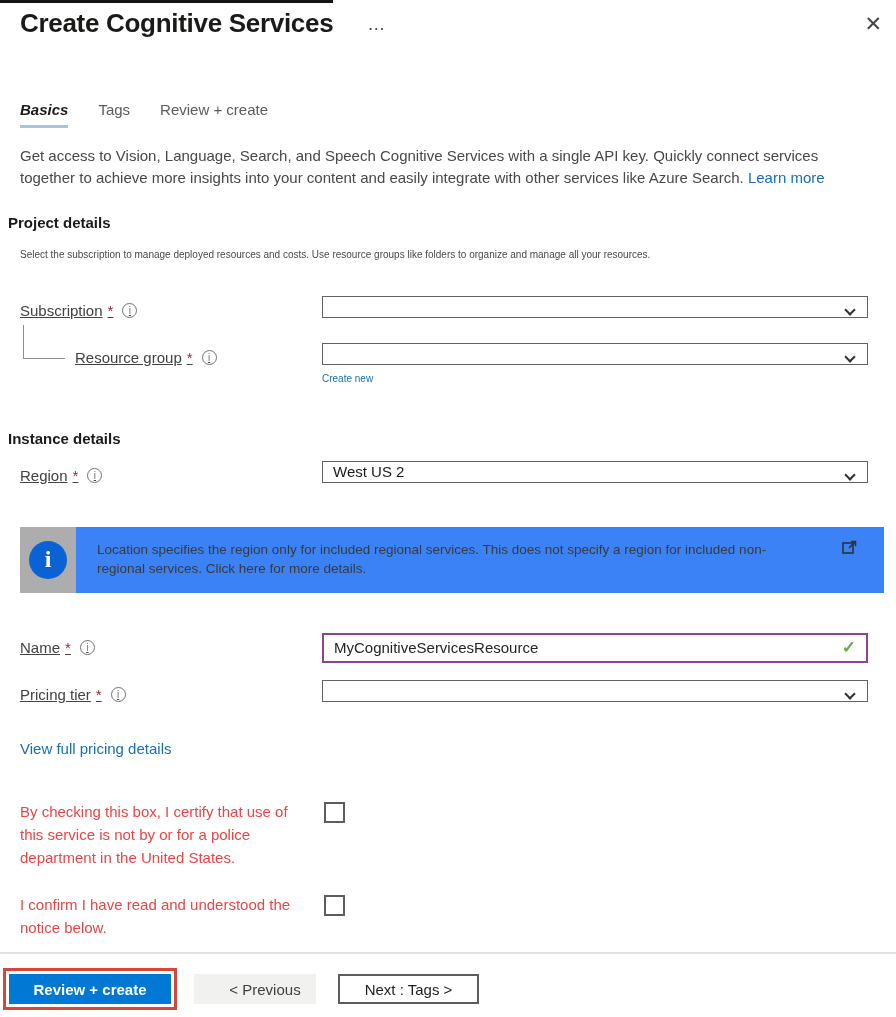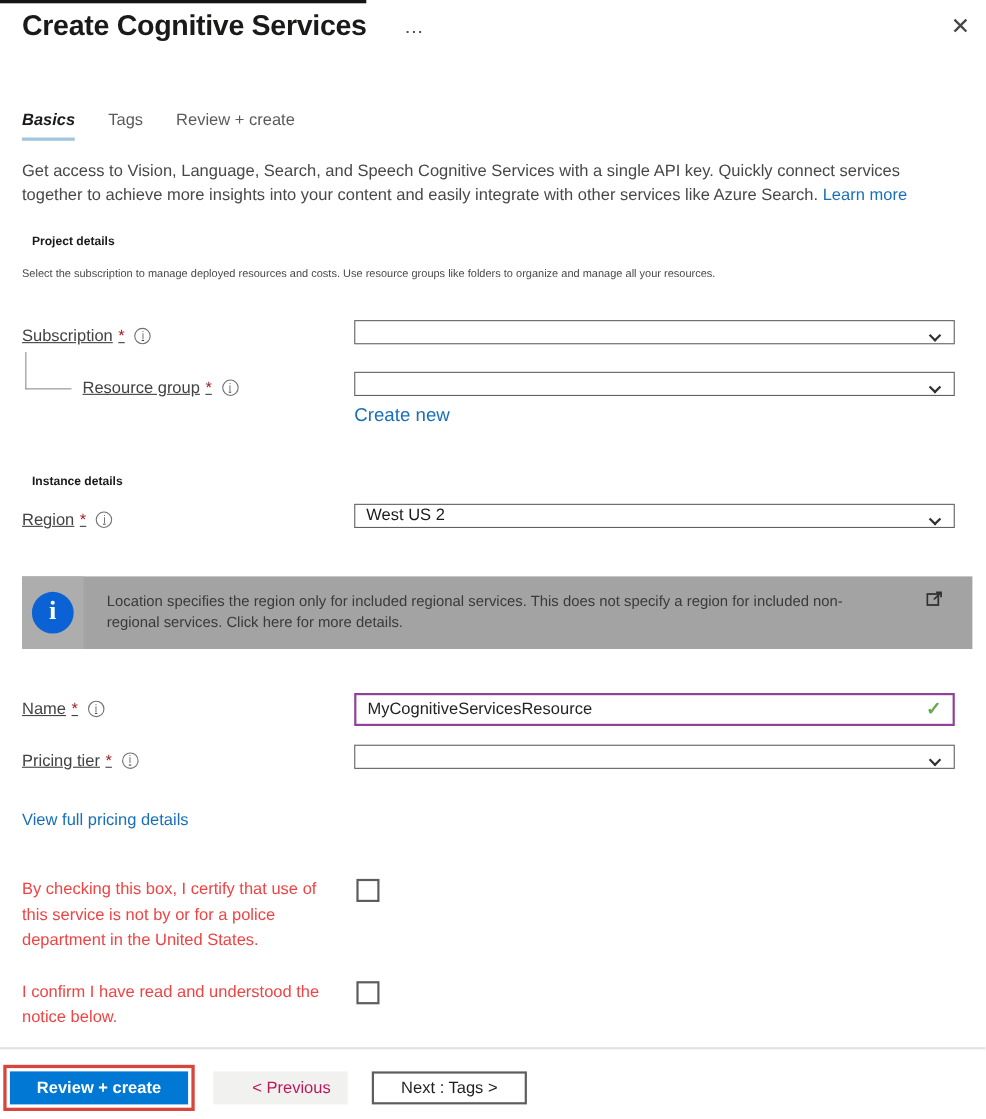--- a/index.html
+++ b/index.html
@@ -14,44 +14,44 @@
   .more-dots { margin-left:34px; margin-top:6px; font-size:18px; color:#484644; cursor:pointer; }
   .close { position:absolute; top:10px; right:8px; font-size:21px; color:#484644; cursor:pointer; padding:2px 6px; }
 
   .tabs { display:flex; gap:30px; margin:62px 20px 0 20px; }
   .tab { font-size:15px; color:#5d5b58; padding-bottom:7px; cursor:pointer; border-bottom:3px solid transparent; }
   .tab.active { color:#1b1a19; font-weight:700; border-bottom-color:#a3c6de;font-style:italic; }
 
   .intro { margin:17px 20px 0 20px; font-size:15px; line-height:21.5px; color:#494847; max-width:856px; }
   .link { color:#186fb8; text-decoration:none; cursor:pointer;margin-top:21px; }
 
-  .section-heading { margin:26px 20px 0 29px; font-size:11px; font-weight:700; color:#1b1a19; }
+  .section-heading { margin:26px 20px 0 8px; font-size:15px; font-weight:700; color:#1b1a19; }
   .section-desc { margin:13px 20px 0 20px; font-size:10px; line-height:21.5px; color:#494847; max-width:814px; }
 
   .form { margin:30px 20px 0 20px; position:relative; }
   .row { display:flex; align-items:flex-start; margin-top:17px; }
   .row.first { margin-top:0; }
   .label-cell { width:302px; flex:none; height:30px; display:flex; align-items:center; font-size:15px; color:#434242;text-decoration:underline; }
   .label-cell.indented { padding-left:55px; }
   .req { color:#a4262c; margin-left:5px; }
   .info-icon { width:15px; height:15px; border:1px solid #717171; border-radius:50%; color:#717171;
                font-size:10px; line-height:13px; text-align:center; margin-left:9px; flex:none; }
   .info-icon::before { content:"i"; }
   .control-cell { flex:1; max-width:546px; }
 
   .select { position:relative; height:22px; border:1px solid #616161; background:#fff; display:flex;
             align-items:center; padding:0 34px 0 10px; font-size:15px; color:#1b1a19; cursor:pointer; }
   .chev { position:absolute; right:13px; top:9px; width:8px; height:8px;
           border-right:2px solid #323130; border-bottom:2px solid #323130; transform:rotate(45deg); }
 
   .tree-connector { position:absolute; left:3px; top:29px; width:42px; height:34px;
                     border-left:1px solid #8f8f8f; border-bottom:1px solid #8f8f8f; }
-  .create-new { display:inline-block; margin-top:8px; font-size:17px; }
-
-  .banner { position:relative; display:flex; margin:36px 12px 0 20px; background:#a3a3a3; min-height:66px;justify-content:center; }
+  .create-new { display:inline-block; margin-top:8px; font-size:10px; }
+
+  .banner { position:relative; display:flex; margin:36px 12px 0 20px; background:#3b82f6; min-height:66px;justify-content:center; }
   .banner-icon-cell { width:56px; flex:none; background:#adadad; display:flex; align-items:center; justify-content:center; }
   .banner-info-icon { width:38px; height:38px; border-radius:50%; background:#0b62d4; color:#fff;
                       display:flex; align-items:center; justify-content:center;
                       font-family:"Liberation Serif", serif; font-weight:700; font-size:24px; }
   .banner-info-icon::before { content:"i"; }
   .banner-text { padding:13px 70px 13px 21px; font-size:13.5px; line-height:19px; color:#3b3a39; }
   .banner-external { position:absolute; top:13px; right:27px; cursor:pointer; }
 
   .text-input { position:relative; height:30px; border:2px solid #8f4397; background:#fff; display:flex;
                 align-items:center; padding:0 34px 0 10px; font-size:15px; color:#252423; }
@@ -63,21 +63,21 @@
   .cb-row { display:flex; align-items:flex-start; margin:42px 20px 0 20px; }
   .cb-row.second { margin-top:24px; }
   .cb-label { width:304px; flex:none; padding-right:12px; font-size:15px; line-height:23px; color:#ef4444; }
   .checkbox { width:21px; height:21px; border:2px solid #5f5d5b; background:#fff; flex:none; margin-top:2px; cursor:pointer; }
 
   .footer-divider { position:absolute; left:0; top:952px; width:896px; height:2px; background:#e3e2e1; }
   .footer { position:absolute; left:0; top:968px; width:896px; display:flex; align-items:center; }
   .annotation { border:3px solid #d8453c; padding:3px; margin-left:3px; flex:none; }
   .btn { height:30px; display:flex; align-items:center; justify-content:center; font-size:15px; cursor:pointer; }
   .btn-primary { width:162px; background:#0078d4; color:#fff; font-weight:700; }
-  .btn-prev { width:122px; background:#f1f1f0; color:#be185d; margin-left:17px;padding-left:20px; }
+  .btn-prev { width:122px; background:#f1f1f0; color:#404040; margin-left:17px;padding-left:20px; }
   .btn-next { width:141px; background:#fff; color:#201f1e; border:2px solid #5f5d5b; margin-left:22px; }
 </style>
 </head>
 <body>
 
 <div class="page">
   <div class="top-line"></div>
 
   <div class="header">
     <span class="title">Create Cognitive Services</span>

